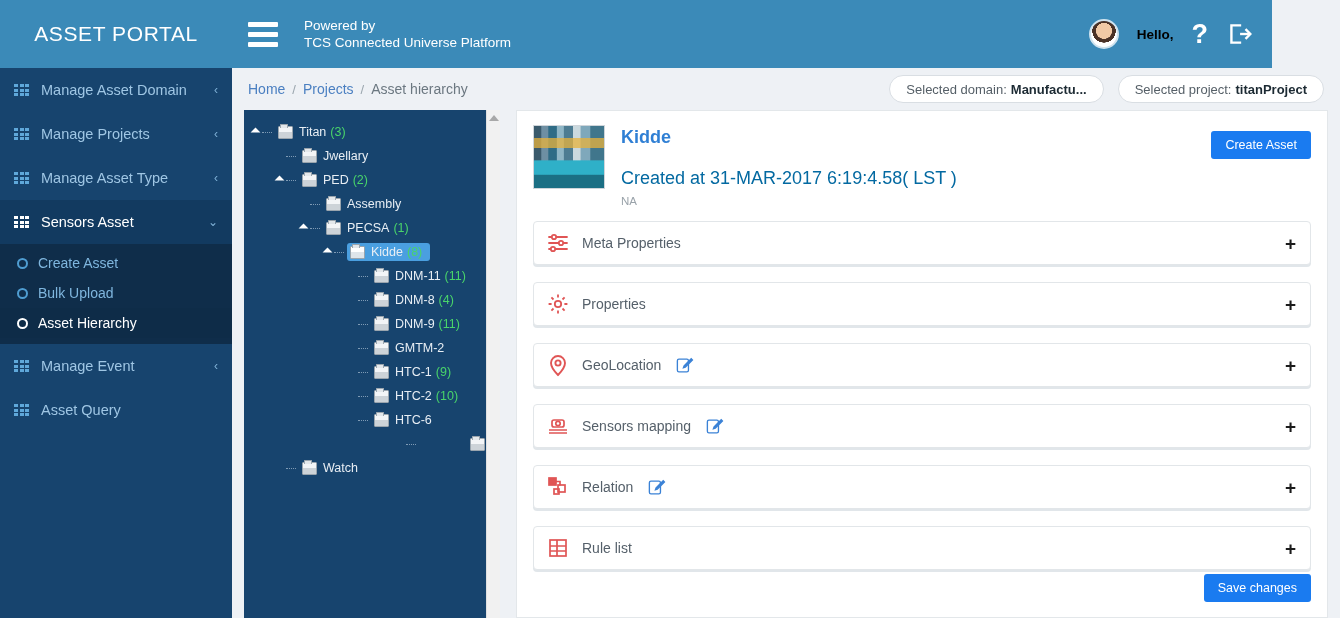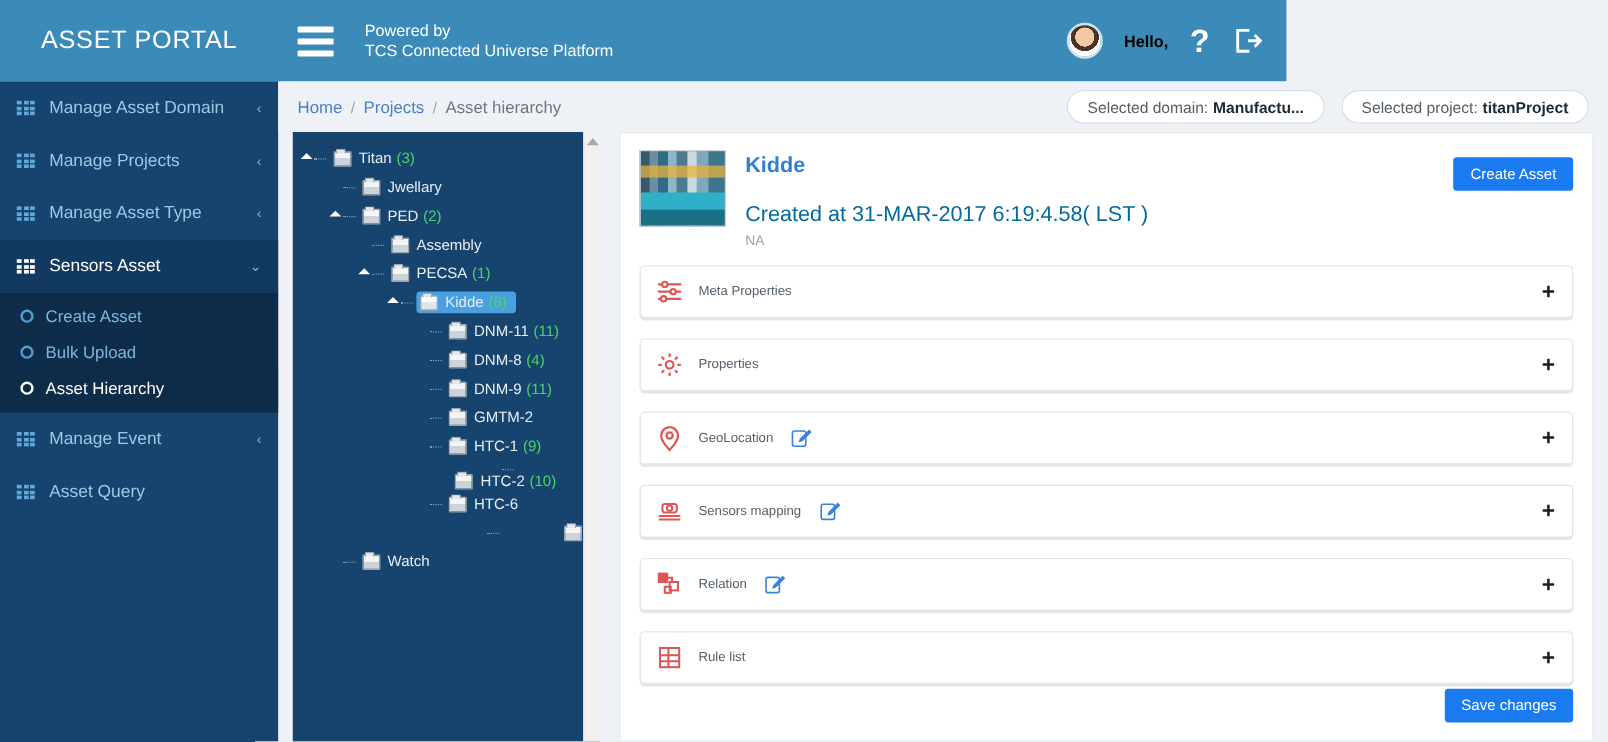--- a/index.html
+++ b/index.html
@@ -6,21 +6,21 @@
   html, body {
     width: 1340px; height: 618px;
     font-family: "Liberation Sans", sans-serif;
     background: #eef1f5;
     overflow: hidden;
   }
   .app { position: relative; width: 1340px; height: 618px; }
 
   
   .topbar {
-    position: absolute; top: 0; left: 0; width: 1072px; height: 68px;
+    position: absolute; top: 0; left: 0; width: 1272px; height: 68px;
     background: #3b8ab8;
     display: flex; align-items: center;
   }
   .brand {
     width: 232px; height: 68px; background: #3b8ab8;
     display: flex; align-items: center; justify-content: center;
     color: #ffffff; font-size: 21px; letter-spacing: .6px;
   }
   .hamburger {
     width: 62px; height: 68px; display: flex; flex-direction: column;
@@ -156,21 +156,21 @@
   .create-wrap { margin-left: auto; padding-top: 6px; }
 
   .accordion { padding: 14px 16px 0 16px; }
   .acc-row {
     height: 44px; margin-bottom: 17px; background: #ffffff;
     border: 1px solid #e2e6e9; border-radius: 4px;
     box-shadow: 0 2px 0 rgba(120,140,160,.22);
     display: flex; align-items: center; padding: 0 14px 0 12px; cursor: pointer;
   }
   .acc-ico { width: 24px; height: 24px; flex: none; margin-right: 12px; }
-  .acc-label { font-size: 11px; color: #55606a; }
+  .acc-label { font-size: 14px; color: #55606a; }
   .edit-ico { margin-left: 14px; width: 19px; height: 19px; cursor: pointer; }
   .plus { margin-left: auto; font-size: 19px; color: #1b1b1b; font-weight: bold; line-height: 1; }
   .save-wrap { position: absolute; right: 16px; bottom: 15px; }
 </style>
 </head>
 <body>
 
 <div class="app">
 
   <div class="topbar">
@@ -423,21 +423,21 @@
             </div>
             <div class="node" style="padding-left: 96px;">
               <span class="arrow blank"></span>
               <span class="dots"></span>
               <span class="label-wrap">
                 <span class="folder"></span>
                 <span>HTC-1</span>
                 <span class="cnt">(9)</span>
               </span>
             </div>
-            <div class="node" style="padding-left: 96px; flex-direction: column;">
+            <div class="node" style="padding-left: 96px;">
               <span class="arrow blank"></span>
               <span class="dots"></span>
               <span class="label-wrap">
                 <span class="folder"></span>
                 <span>HTC-2</span>
                 <span class="cnt">(10)</span>
               </span>
             </div>
             <div class="node" style="padding-left: 96px;">
               <span class="arrow blank"></span>

